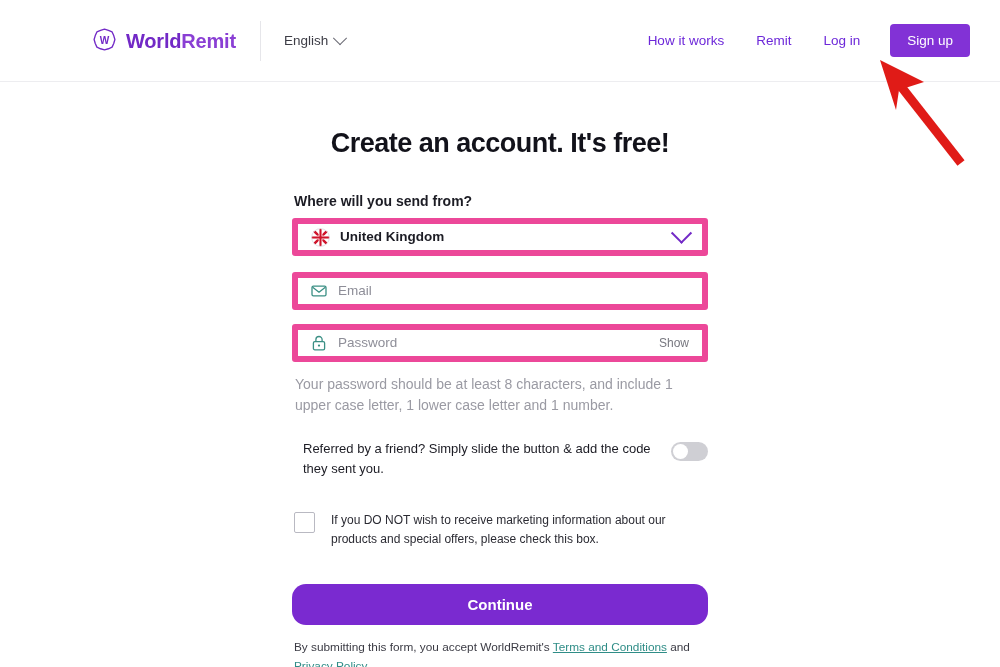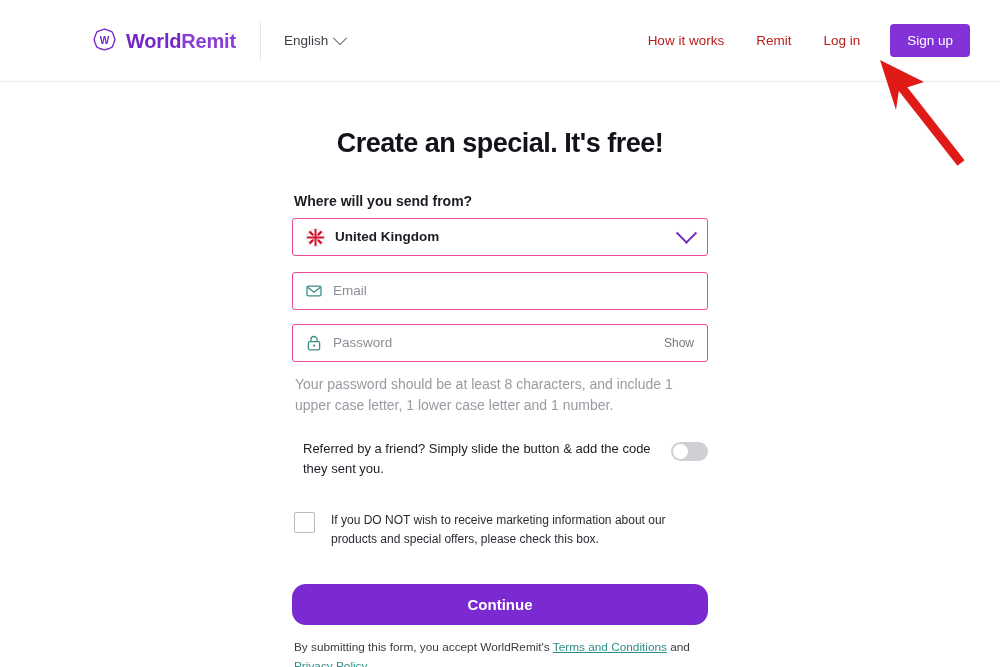--- a/index.html
+++ b/index.html
@@ -75,21 +75,21 @@
   }
 
   .header-right {
     margin-left: auto;
     display: flex;
     align-items: center;
     gap: 0;
   }
   .nav-link {
     font-size: 13.5px;
-    color: #b91c1c;
+    color: #6d28d9;
     text-decoration: none;
     padding: 0 16px;
     line-height: 1;
     white-space: nowrap;
     cursor: pointer;
   }
   .signup-btn {
     margin-left: 14px;
     background: #8232d6;
     color: #ffffff;
@@ -130,21 +130,21 @@
   }
   .field-label {
     font-size: 14px;
     font-weight: 700;
     color: #1c1c24;
     margin: 0 0 9px 2px;
   }
 
   .input-box {
     height: 38px;
-    border: 1px solid #ec4899;
+    border: 6px solid #ec4899;
     border-radius: 3px;
     background: #fff;
     display: flex;
     align-items: center;
     padding: 0 13px;
     box-sizing: border-box;
     margin-bottom: 14px;
     cursor: text;
   }
   .input-box.select { cursor: pointer; margin-bottom: 16px; }
@@ -303,21 +303,21 @@
   </div>
 
   <svg class="arrow-annot" viewBox="0 0 110 125" aria-hidden="true">
     <line x1="95" y1="115" x2="26" y2="27" stroke="#e01b17" stroke-width="9" stroke-linecap="butt"></line>
     <path d="M14 12 L58 34 L33 42 L30 62 Z" fill="#e01b17"></path>
   </svg>
 </div>
 
 <div class="main">
 
-  <h1 class="page-title">Create an special. It's free!</h1>
+  <h1 class="page-title">Create an account. It's free!</h1>
 
   <div class="field-label">Where will you send from?</div>
 
   <div class="input-box select">
     <span class="flag-ico">
       <svg viewBox="0 0 20 20" width="19" height="19" aria-hidden="true">
         <defs>
             <clipPath id="ukc">
               <circle cx="10" cy="10" r="9.3"></circle>
             </clipPath>

